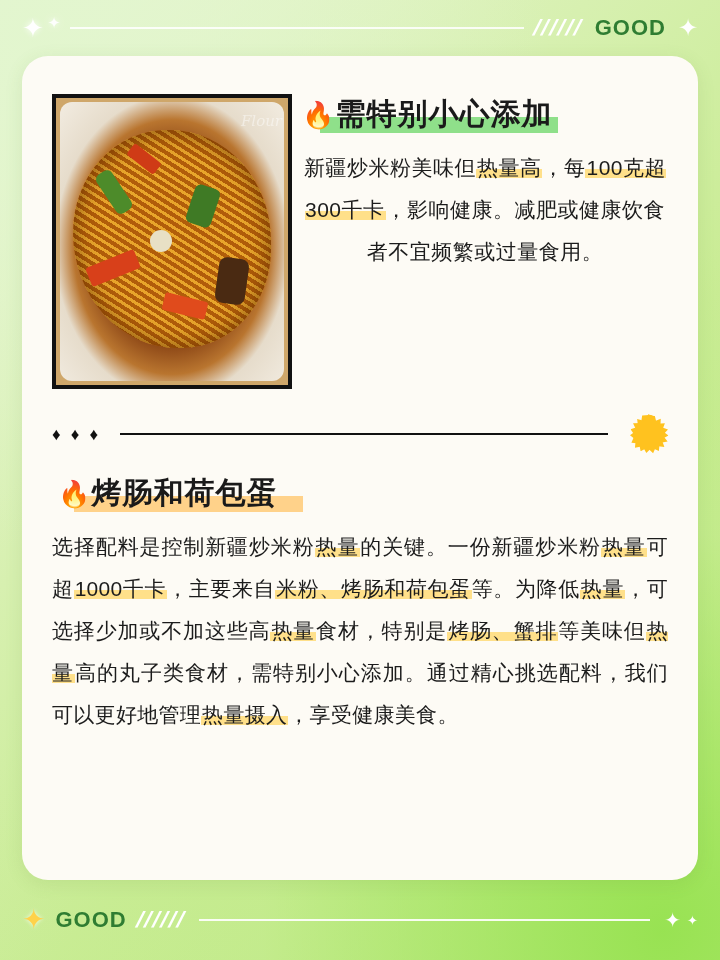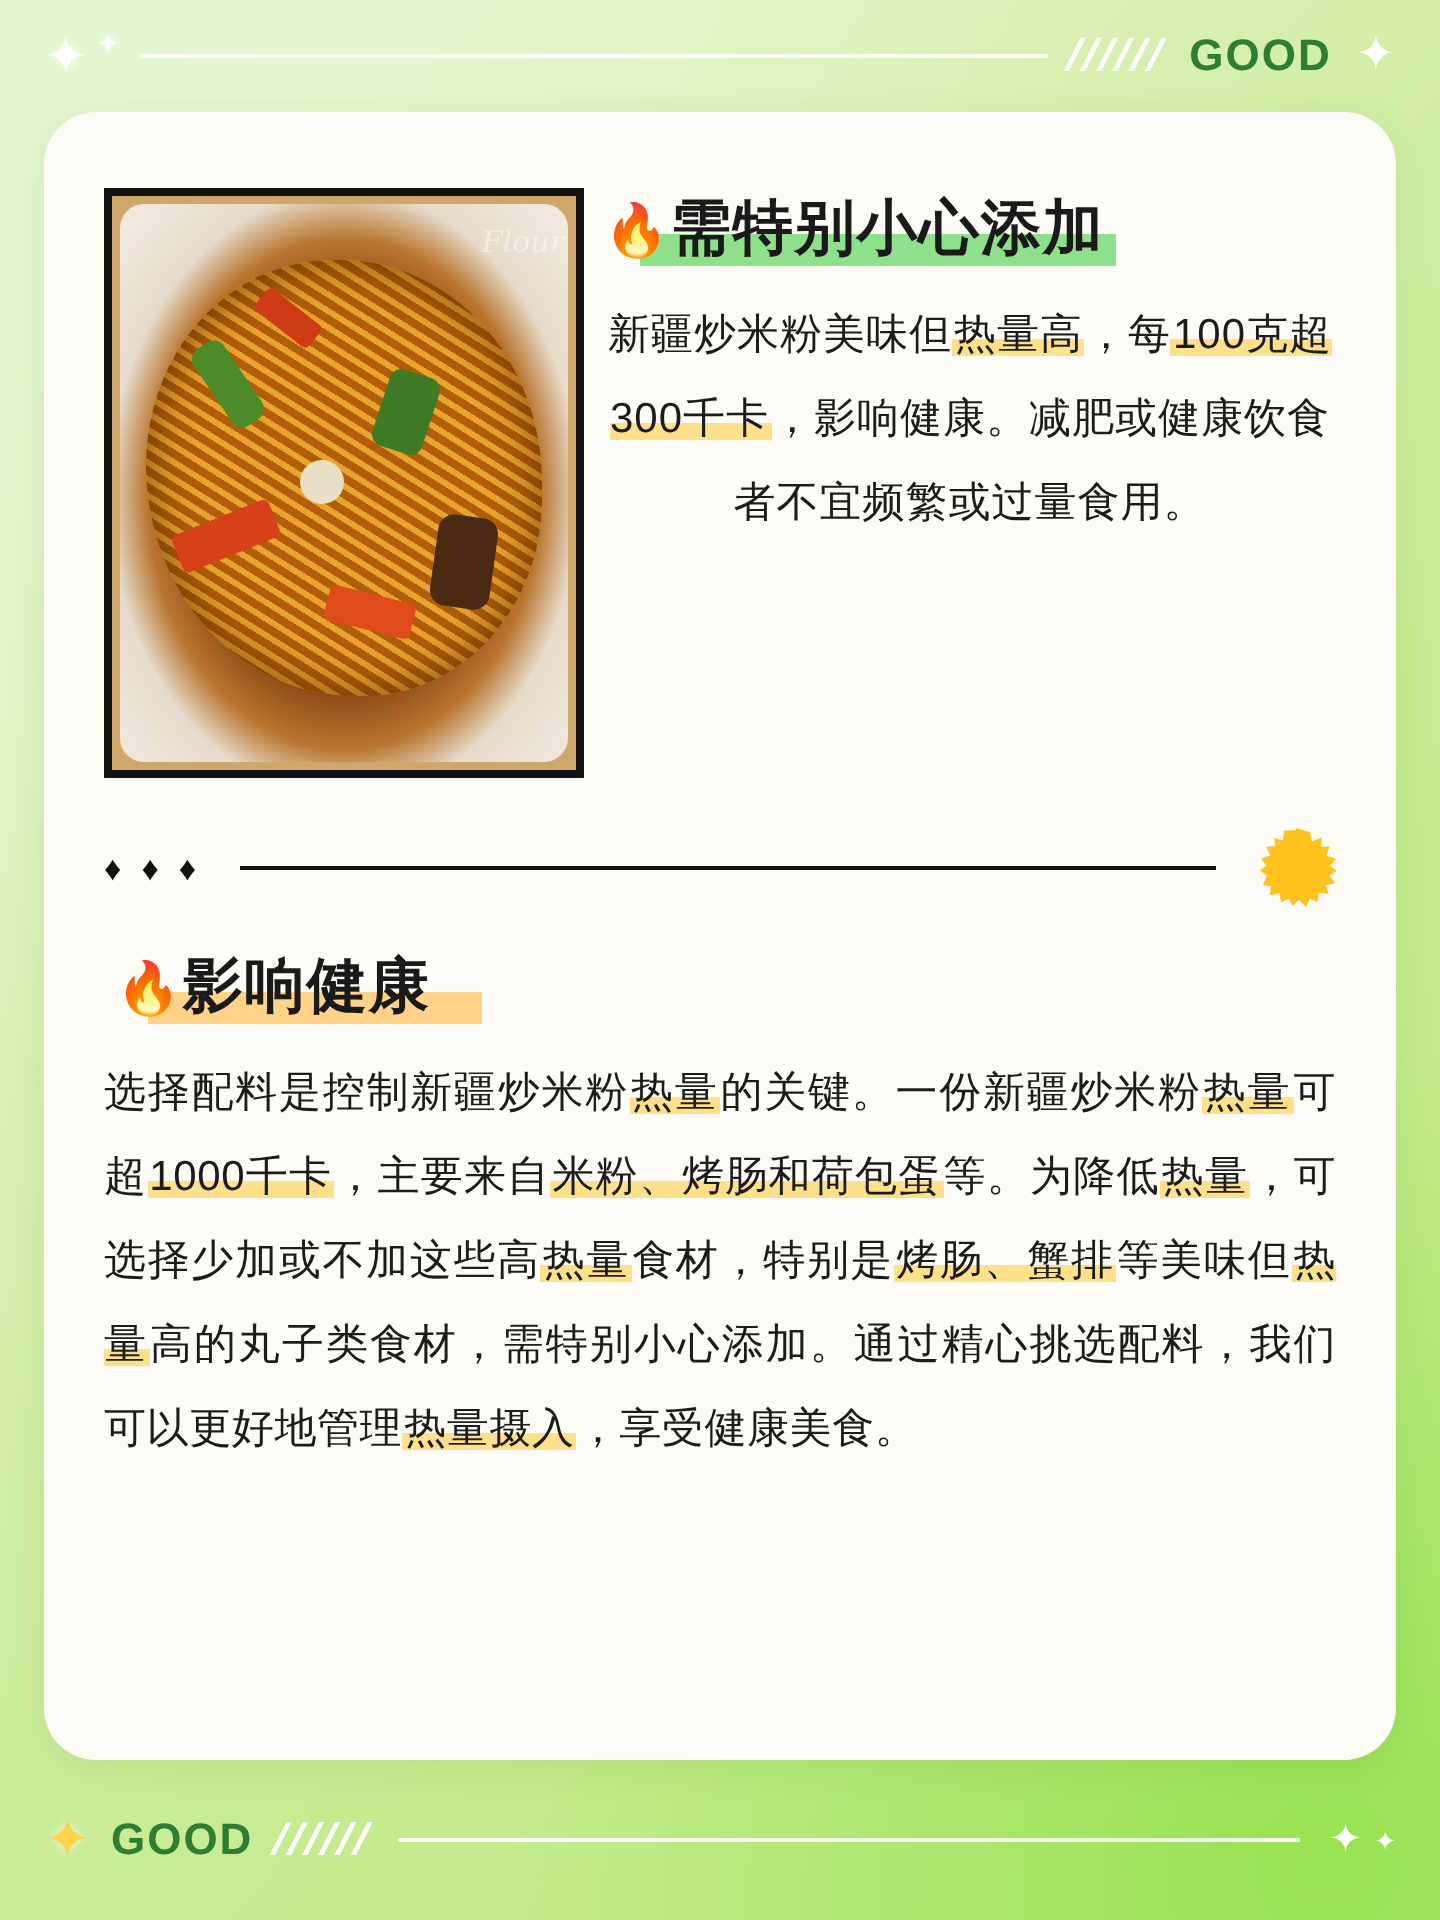--- a/index.html
+++ b/index.html
@@ -346,21 +346,21 @@
     <span class="div-dia">♦</span>
     <span class="div-dia">♦</span>
     <span class="div-line"></span>
     <span class="starburst"></span>
   </div>
 
   <div>
     <div class="title2-wrap">
       <div class="title2-hl"></div>
       <div class="title2">
-        <span class="fire">🔥</span><span>影响健康</span>
+        <span class="fire">🔥</span><span>烤肠和荷包蛋</span>
       </div>
     </div>
     <div class="body2"><span>选择配料是控制新疆炒米粉</span><span class="hl-yellow">热量</span><span>的关键。一份新疆炒米粉</span><span class="hl-yellow">热量</span><span>可超</span><span class="hl-yellow">1000千卡</span><span>，主要来自</span><span class="hl-yellow">米粉、烤肠和荷包蛋</span><span>等。为降低</span><span class="hl-yellow">热量</span><span>，可选择少加或不加这些高</span><span class="hl-yellow">热量</span><span>食材，特别是</span><span class="hl-yellow">烤肠、蟹排</span><span>等美味但</span><span class="hl-yellow">热量</span><span>高的丸子类食材，需特别小心添加。通过精心挑选配料，我们可以更好地管理</span><span class="hl-yellow">热量摄入</span><span>，享受健康美食。</span></div>
   </div>
 
 </div>
 
 <div class="footer">
   <div class="footer-left">
     <span class="foot-diamond">✦</span>

